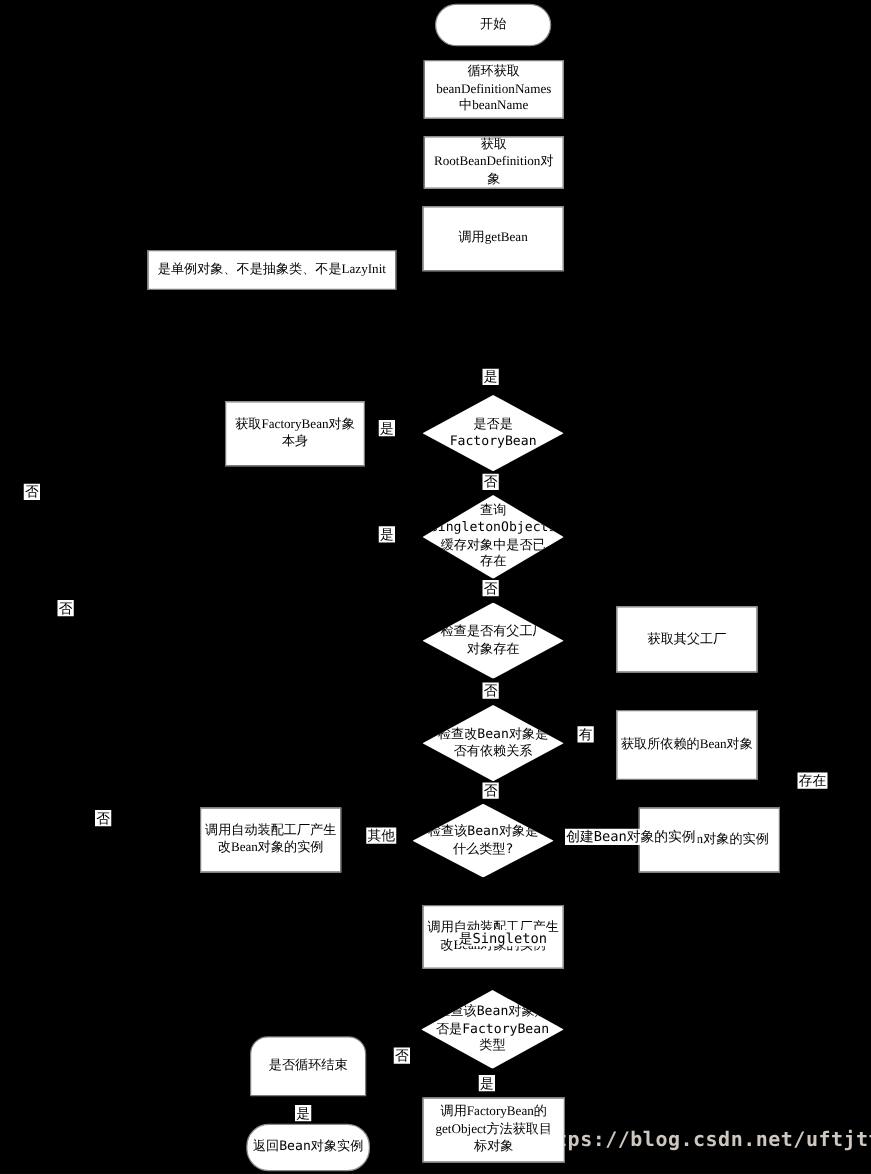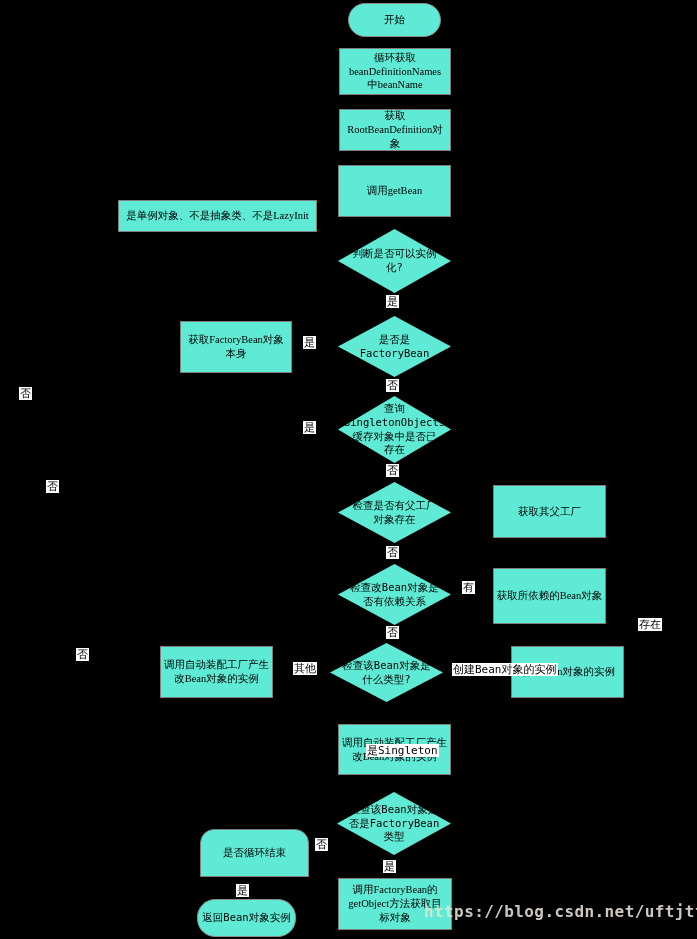--- a/index.html
+++ b/index.html
@@ -1,21 +1,21 @@
 <!DOCTYPE html>
 <html><head>
 <meta charset="utf-8">
 <style>
   html,body{margin:0;padding:0;background:#000;}
   #canvas{
     position:relative;width:697px;height:939px;background:#000;overflow:hidden;
     font-family:"DejaVu Sans Mono","Liberation Mono",monospace;
   }
   .node{
-    position:absolute;box-sizing:border-box;background:#5eead4;color:#000;
+    position:absolute;box-sizing:border-box;background:#ffffff;color:#000;
     display:flex;align-items:center;justify-content:center;text-align:center;
     font-size:10.5px;line-height:1.32;white-space:pre-line;overflow:hidden;
   }
   .box{border:1px solid #7d7d7d;font-family:Liberation Serif, serif;}
   .diamond{border:none;clip-path:polygon(50% 0%,100% 50%,50% 100%,0% 50%);}
   .terminal{border:1px solid #8a8a8a;border-radius:18px;}
   .topround{border:1px solid #7d7d7d;border-radius:14px 14px 0 0;}
   .lbl{
     position:absolute;background:#fff;color:#000;font-size:11px;line-height:13px;
     padding:0 1px;white-space:nowrap;
@@ -37,22 +37,20 @@
 中beanName</div>
 
   <div class="node box" style="left:339px;top:109px;width:112px;height:42px">获取
 RootBeanDefinition对
 象</div>
 
   <div class="node box" style="left:338px;top:165px;width:113px;height:52px">调用getBean</div>
 
   <div class="node box" style="left:118px;top:200px;width:199px;height:32px">是单例对象、不是抽象类、不是LazyInit</div>
 
-  <div class="node diamond" style="left:338px;top:229px;width:113px;height:64px">判断是否可以实例
-化?</div>
 
   <div class="node diamond" style="left:338px;top:316px;width:113px;height:61px">是否是
 FactoryBean</div>
 
   <div class="node box" style="left:180px;top:321px;width:112px;height:52px">获取FactoryBean对象
 本身</div>
 
 
   <div class="node diamond" style="left:338px;top:396px;width:113px;height:67px">查询
 SingletonObjects
@@ -77,21 +75,21 @@
 
   <div class="node box" style="left:511px;top:646px;width:113px;height:52px">创建Bean对象的实例</div>
 
   <div class="node box" style="left:338px;top:724px;width:113px;height:51px">调用自动装配工厂产生
 改Bean对象的实例</div>
 
   <div class="node diamond" style="left:337px;top:792px;width:114px;height:63px">检查该Bean对象是
 否是FactoryBean
 类型</div>
 
-  <div class="node topround" style="left:200px;top:829px;width:109px;height:48px">是否循环结束</div>
+  <div class="node topround" style="left:200px;top:829px;width:93px;height:48px">是否循环结束</div>
 
   <div class="node terminal" style="left:197px;top:899px;width:99px;height:38px">返回Bean对象实例</div>
 
   <div class="node box" style="left:338px;top:878px;width:114px;height:52px">调用FactoryBean的
 getObject方法获取目
 标对象</div>
 
   <span class="lbl" style="left:386px;top:295px">是</span>
   <span class="lbl" style="left:303px;top:336px">是</span>
   <span class="lbl" style="left:386px;top:379px">否</span>

